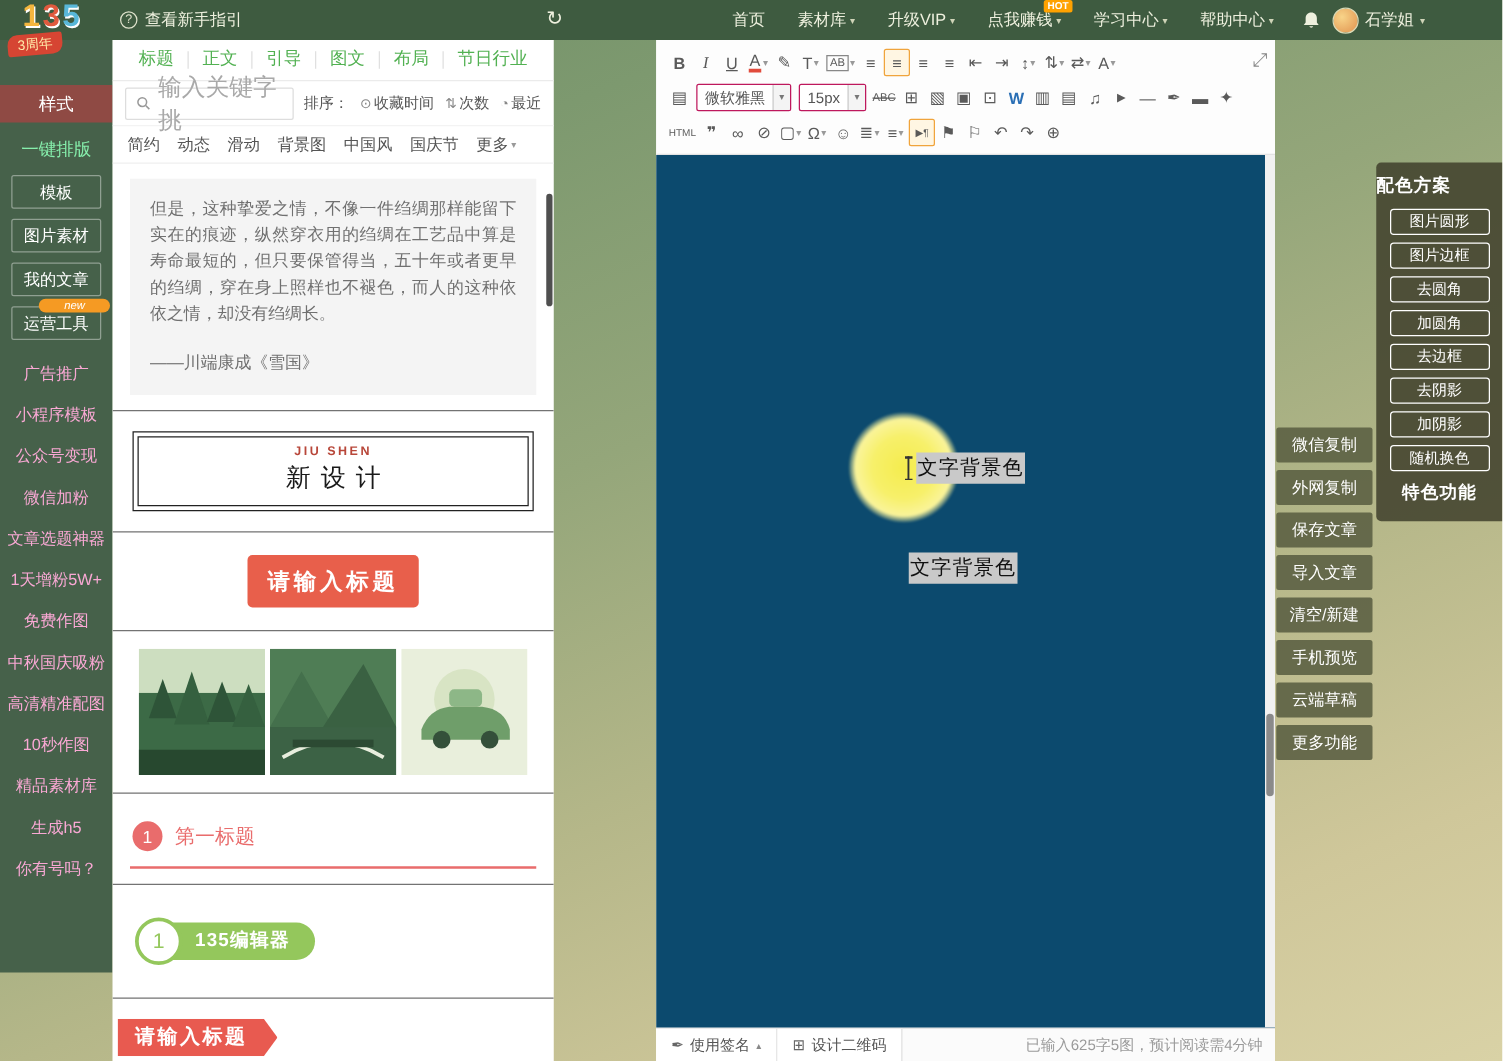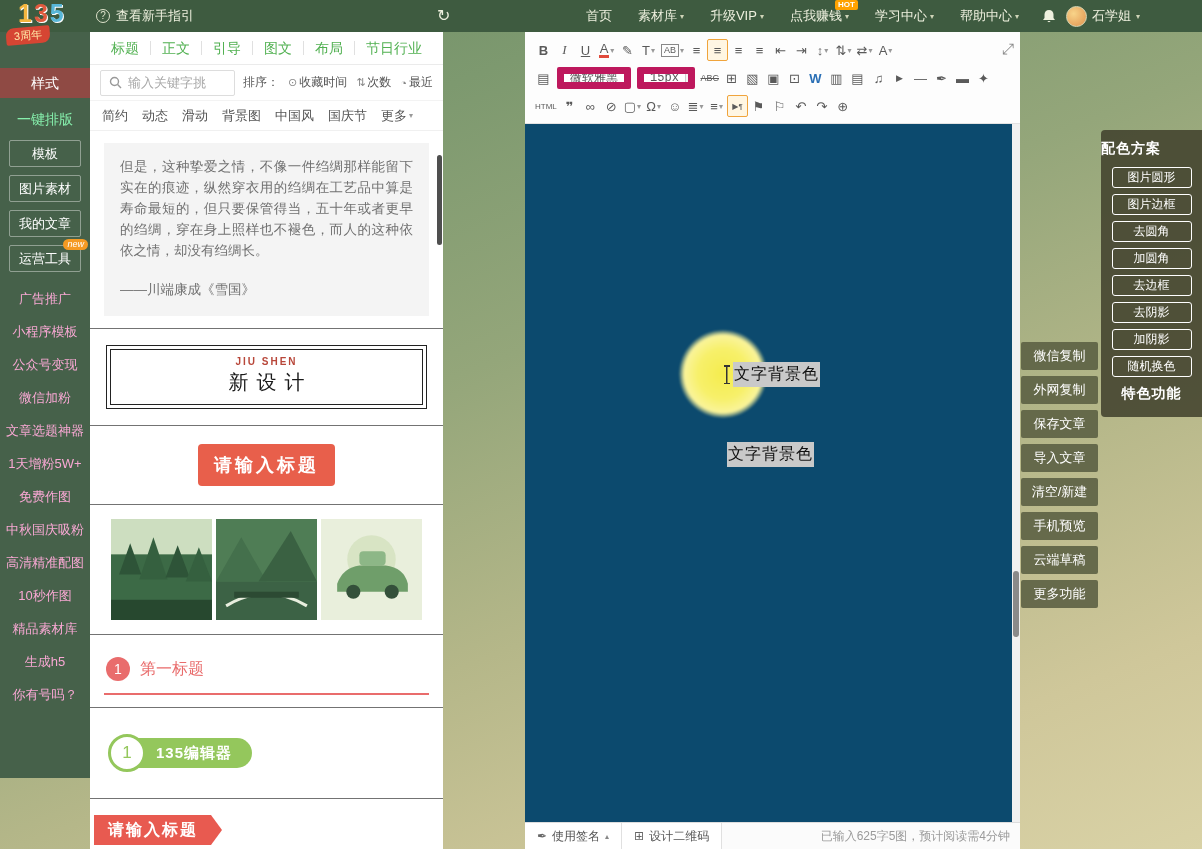--- a/index.html
+++ b/index.html
@@ -33,32 +33,32 @@
     padding:1px 8px; border-radius:8px 2px 8px 2px; transform:rotate(-5deg); white-space:nowrap; }
 
   
   .sidebar { position:absolute; left:0; top:32px; width:90px; height:746px; background:#46614a; padding-top:36px; }
   .sb-item { position:relative; height:30px; line-height:30px; text-align:center; color:#fff; font-size:14px; margin-bottom:6px; }
   .sb-item.active { background:#8f4a44; }
   .sb-item.orange { color:#86efac; }
   .sb-item.boxed { width:72px; margin:0 auto 8px; border:1px solid rgba(255,255,255,.4); border-radius:2px;
     height:27px; line-height:25px; font-size:13px; }
   .sb-new { position:absolute; top:-7px; right:-8px; background:#f59a23; color:#fff; font-size:9px;
-    line-height:11px; padding:0 4px; border-radius:6px; font-style:italic; }
+    line-height:11px; padding:0 20px; border-radius:6px; font-style:italic; }
   .sb-links { margin-top:10px; }
   .sb-link { height:33px; line-height:33px; text-align:center; color:#f9a8d4; font-size:13px; }
 
   
   .style-panel { position:absolute; left:90px; top:32px; width:353px; height:817px; background:#fff; overflow:hidden; }
-  .sp-tabs { height:33px; display:flex; align-items:center; padding-left:10px; border-bottom:1px solid #ebebeb; }
+  .sp-tabs { height:33px; display:flex; align-items:center; padding-left:10px; border-bottom:1px solid #ebebeb;font-family:Liberation Mono, monospace; }
   .sp-tab { color:#52b152; font-size:14px; padding:0 11px; line-height:14px; }
   .sp-tab + .sp-tab { border-left:1px solid #e0e0e0; }
   .sp-search { height:36px; display:flex; align-items:center; padding:0 10px; border-bottom:1px solid #f3f3f3; }
   .search-box { display:flex; align-items:center; border:1px solid #ddd; height:26px; width:150px;
-    padding:0 8px; color:#a9a9a9; font-size:13px; gap:6px; border-radius:2px; }
+    padding:0 8px; color:#a9a9a9; font-size:19px; gap:6px; border-radius:2px; }
   .sort { display:flex; align-items:center; font-size:12px; color:#555; margin-left:8px; gap:9px; white-space:nowrap; }
   .sort-opt { display:flex; align-items:center; gap:2px; }
   .sort-ico { color:#888; font-size:11px; }
   .sp-cats { height:30px; display:flex; align-items:center; padding-left:12px; gap:14px; font-size:13px;
     color:#555; border-bottom:1px solid #f0f0f0; }
   .sp-cat { display:flex; align-items:center; gap:2px; }
   .cat-caret { font-size:8px; color:#999; }
   .sp-list { position:relative; }
   .sp-item { padding:12px 14px; }
   .sp-item + .sp-item { border-top:1px solid #737373; }
@@ -111,22 +111,22 @@
   .tbtn.active { border-color:#f0a43c; background:#fff6e3; }
   .tbtn.w-bold { font-weight:bold; }
   .tbtn.w-italic { font-style:italic; font-family:"Liberation Serif",serif; }
   .tbtn.w-under { text-decoration:underline; }
   .tbtn.strike { text-decoration:line-through; }
   .tbtn.tiny { font-size:9px; }
   .tbtn.mini { font-size:8px; letter-spacing:0; }
   .tbtn.blue { color:#2a6fb5; font-weight:bold; }
   .tbtn.redbar .g { border-bottom:3px solid #e14b3c; line-height:13px; padding:0 1px; }
   .tbtn.boxed-a .g { border:1px solid #888; font-size:9px; line-height:11px; padding:0 2px; }
-  .tselect { display:inline-flex; align-items:center; border:7px solid #be185d; height:22px; margin:0 3px;
-    background:#fff; font-size:12px; color:#555; border-radius:2px; overflow:hidden;font-family:Liberation Mono, monospace; }
+  .tselect { display:inline-flex; align-items:center; border:1px solid #be185d; height:22px; margin:0 3px;
+    background:#fff; font-size:12px; color:#555; border-radius:2px; overflow:hidden; }
   .tselect .lbl { padding:0 6px; white-space:nowrap; }
   .tselect .sel-caret { border-left:1px solid #ccc; width:14px; text-align:center; font-size:8px;
     color:#777; line-height:20px; background:#f4f4f4; align-self:stretch; }
   .fullscreen { position:absolute; top:8px; right:6px; color:#888; font-size:15px; }
 
   .edit-area { position:relative; flex:1; background:#0c4a6e; overflow:hidden; }
   .glow { position:absolute; left:154px; top:206px; width:88px; height:88px; border-radius:50%;
     background:radial-gradient(circle,#f5ec4e 0%,#f7f06a 40%,#faf49a 62%,rgba(250,244,154,0) 72%);
     filter:blur(1px); }
   .tline { position:absolute; font-size:16px; color:#111; letter-spacing:1px; display:flex; align-items:center; }

